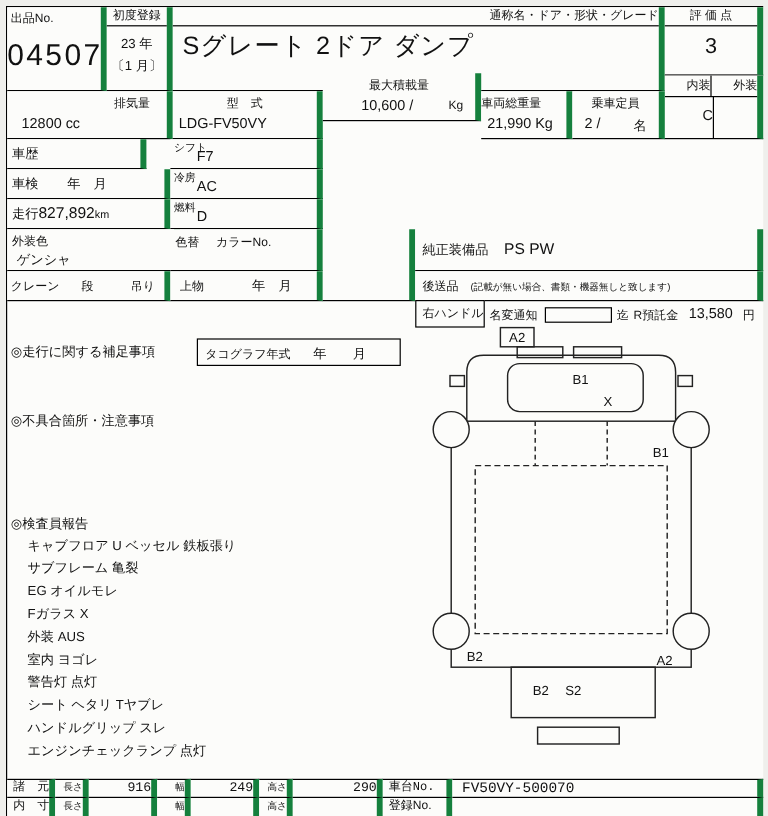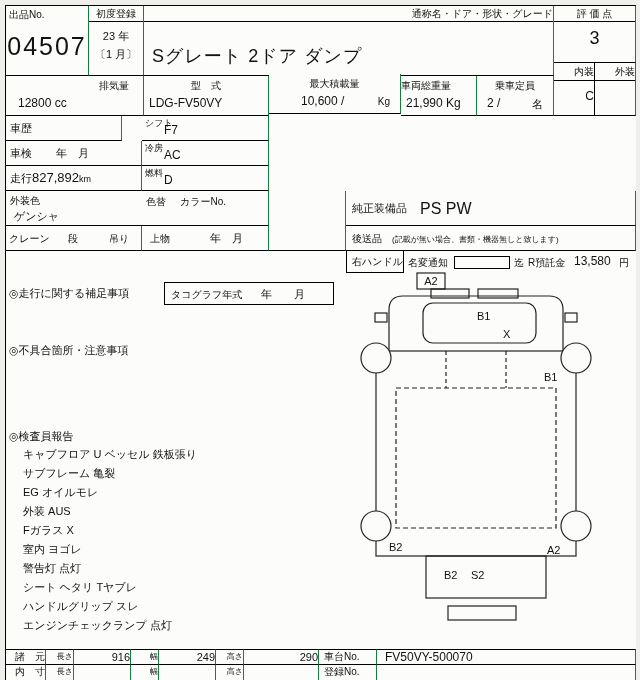--- a/index.html
+++ b/index.html
@@ -2,28 +2,28 @@
 <html><head>
 <meta charset="utf-8">
 <style>
   html,body { margin:0; padding:0; background:#e8e8e6; }
   .page { position:relative; width:640px; height:680px; overflow:hidden;
           background:#efefec; color:#111;
           font-family:"Liberation Sans","DejaVu Sans",sans-serif; }
   .sheet { position:absolute; left:5px; top:5px; width:630px; height:675px;
            border-top:1px solid #000; border-left:1px solid #000; background:#fcfcfa; }
   .cell { position:absolute; box-sizing:border-box;
-          border-right:1px solid #15803d; border-bottom:1px solid #000; background:#fcfcfa; }
+          border-right:5px solid #15803d; border-bottom:1px solid #000; background:#fcfcfa; }
   .box  { position:absolute; box-sizing:border-box; border:1px solid #000; background:#fcfcfa; }
   .hdr  { height:15px; line-height:15px; border-bottom:1px solid #000;
           font-size:10px; text-align:center; overflow:hidden; }
   .abs  { position:absolute; white-space:nowrap; }
   .lbl9 { font-size:9px; } .lbl10 { font-size:10px; } .v11 { font-size:11px; }
-  .v12 { font-size:12px; } .v13 { font-size:16px; }
-  .bt { border-top:1px solid #000; }
+  .v12 { font-size:12px; } .v13 { font-size:13px; }
+  .bt { border-top:1px solid #000;font-family:Liberation Mono, monospace; }
   .c { text-align:right; }
   svg text { font-family:"Liberation Sans","DejaVu Sans",sans-serif; fill:#111; }
 </style>
 </head>
 <body>
 
 <div class="page">
 <div class="sheet">
 
   <div class="cell" style="left:0;top:0;width:83px;height:70px">
@@ -32,21 +32,21 @@
   </div>
 
   <div class="cell" style="left:83px;top:0;width:55px;height:70px">
     <div class="hdr">初度登録</div>
     <div class="abs v11" style="left:0;right:0;top:23px;text-align:center">23 年</div>
     <div class="abs v11" style="left:0;right:0;top:41px;text-align:center">〔1 月〕</div>
   </div>
 
   <div class="cell" style="left:138px;top:0;width:410px;height:70px">
     <div class="hdr" style="text-align:right;padding-left:6px">通称名・ドア・形状・グレード</div>
-    <div class="abs" style="left:8px;top:38px;font-size:18px;letter-spacing:1px">Sグレート 2ドア ダンプ</div>
+    <div class="abs" style="left:8px;top:18px;font-size:21px;letter-spacing:1px">Sグレート 2ドア ダンプ</div>
   </div>
 
   <div class="cell" style="left:548px;top:0;width:82px;height:57px">
     <div class="hdr">評 価 点</div>
     <div class="abs" style="left:0;right:0;top:22px;text-align:center;font-size:18px">3</div>
   </div>
 
   <div class="cell" style="left:548px;top:57px;width:82px;height:53px">
     <div style="display:flex;height:17px;border-bottom:1px solid #000">
       <div class="lbl10 c" style="flex:1;line-height:17px;border-right:1px solid #000">内装</div>
@@ -58,21 +58,21 @@
   <div class="cell" style="left:0;top:70px;width:138px;height:40px">
     <div class="abs lbl10" style="right:14px;top:3px">排気量</div>
     <div class="abs v12" style="left:12px;top:20px">12800 cc</div>
   </div>
 
   <div class="cell" style="left:138px;top:70px;width:125px;height:40px">
     <div class="abs lbl10" style="left:0;right:0;top:3px;text-align:center">型　式</div>
     <div class="abs v12" style="left:5px;top:20px">LDG-FV50VY</div>
   </div>
 
-  <div class="cell" style="left:263px;top:68px;width:132px;height:40px">
+  <div class="cell" style="left:263px;top:55px;width:132px;height:40px">
     <div class="abs lbl10" style="left:0;right:0;top:3px;text-align:center">最大積載量</div>
     <div class="abs v12" style="left:32px;top:20px">10,600 /</div>
     <div class="abs lbl10" style="right:10px;top:22px">Kg</div>
   </div>
 
   <div class="cell" style="left:395px;top:70px;width:76px;height:40px">
     <div class="abs lbl10" style="left:0;right:0;top:3px;text-align:left">車両総重量</div>
     <div class="abs v12" style="left:5px;top:20px">21,990 Kg</div>
   </div>
 
@@ -159,22 +159,22 @@
     <div class="abs v11" style="left:96px;top:4px">年　　月</div>
   </div>
 
   <div class="abs v11" style="left:3px;top:337px">◎不具合箇所・注意事項</div>
 
   <div class="abs v11" style="left:3px;top:423px">◎検査員報告</div>
   <div class="abs" style="left:17px;top:441px;width:300px">
     <div class="v11" style="height:19px">キャブフロア U ベッセル 鉄板張り</div>
     <div class="v11" style="height:19px">サブフレーム 亀裂</div>
     <div class="v11" style="height:19px">EG オイルモレ</div>
+    <div class="v11" style="height:19px">Fガラス X</div>
     <div class="v11" style="height:19px">外装 AUS</div>
-    <div class="v11" style="height:19px">Fガラス X</div>
     <div class="v11" style="height:19px">室内 ヨゴレ</div>
     <div class="v11" style="height:19px">警告灯 点灯</div>
     <div class="v11" style="height:19px">シート ヘタリ Tヤブレ</div>
     <div class="v11" style="height:19px">ハンドルグリップ スレ</div>
     <div class="v11" style="height:19px">エンジンチェックランプ 点灯</div>
   </div>
 
   <svg class="abs" style="left:345px;top:257px" width="250" height="380" viewBox="0 0 250 380">
     <g fill="none" stroke="#222" stroke-width="1.2">
 

